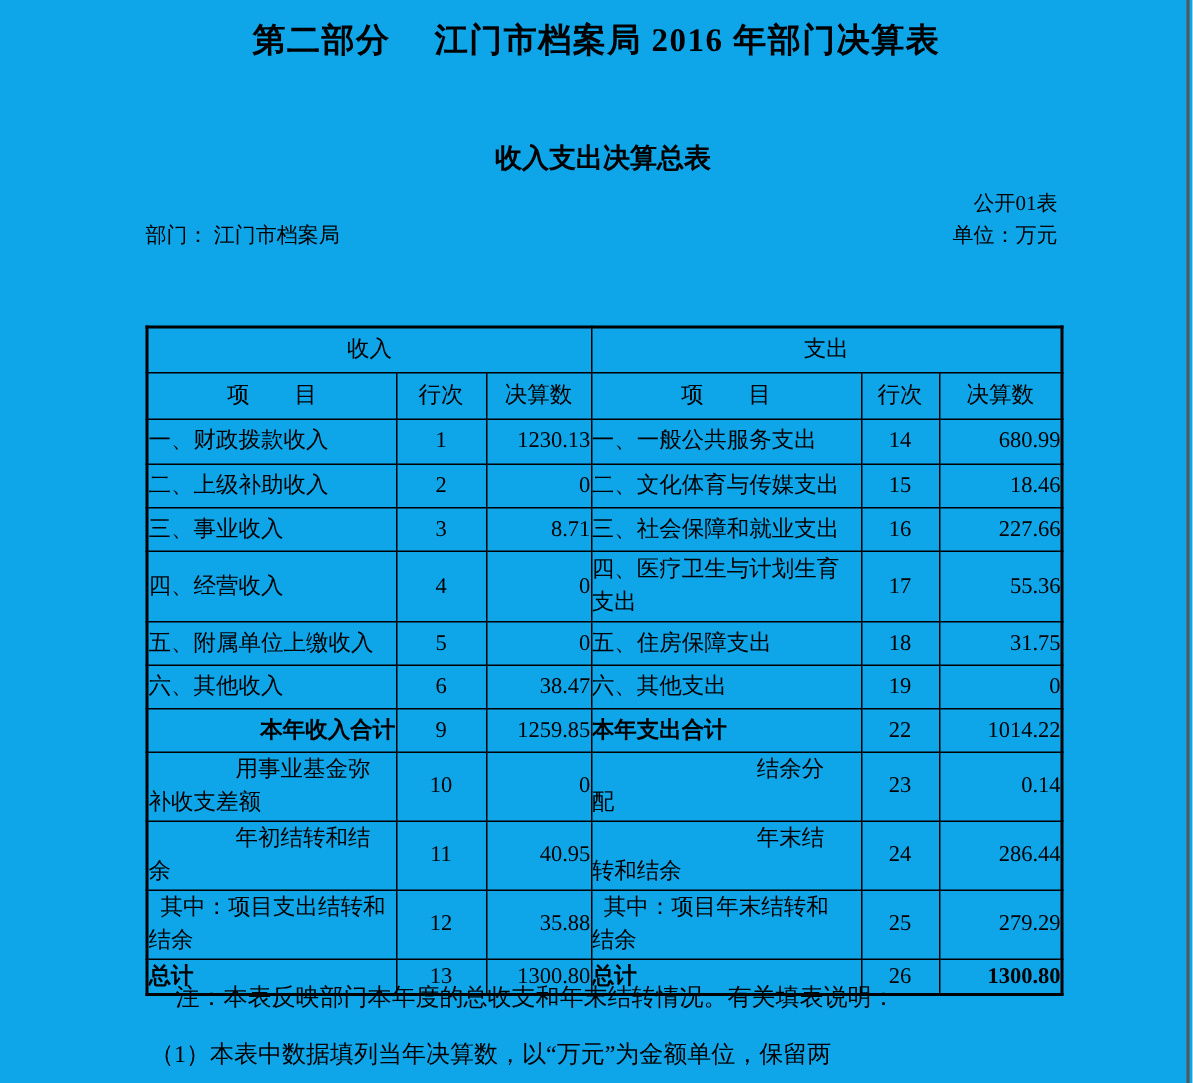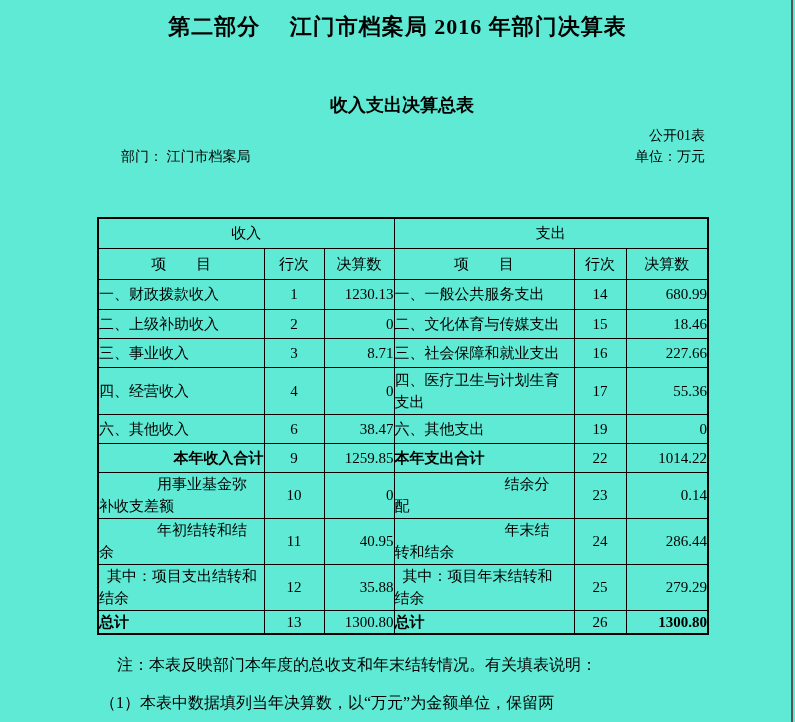--- a/index.html
+++ b/index.html
@@ -1,20 +1,20 @@
 <!DOCTYPE html>
 <html><head>
 <meta charset="utf-8">
 <style>
   html, body { margin: 0; padding: 0; background: #ffffff; }
   .page {
     position: relative;
     width: 795px;
     height: 722px;
-    background: #5eead4;
+    background: #0ea5e9;
     overflow: hidden;
     font-family: "Liberation Serif", "DejaVu Serif", serif;
     color: #000;
   }
   .right-edge {
     position: absolute;
     top: 0; right: 2px;
     width: 2px; height: 722px;
     background: #555;
   }
@@ -43,21 +43,21 @@
     width: 608px;
     text-align: right;
     font-size: 14px;
   }
   .meta-line {
     position: absolute;
     top: 148px; left: 97px;
     width: 608px;
     font-size: 14px;
   }
-  .meta-line .dept-label { margin-left: 24px; }
+  .meta-line .dept-label { margin-left: 0; }
   .meta-line .dept-name { }
   .meta-line .unit { float: right; }
   table.budget-table {
     position: absolute;
     top: 170px; left: 97px;
     width: 610px;
     border-collapse: collapse;
     table-layout: fixed;
     font-size: 15px;
   }
@@ -163,20 +163,28 @@
     <tr style="height:47px">
       <td class="item">四、经营收入</td>
       <td class="ctr">4</td>
       <td class="amt">0</td>
       <td class="item wrap2">四、医疗卫生与计划生育
 支出</td>
       <td class="ctr">17</td>
       <td class="amt">55.36</td>
     </tr>
 
+    <tr style="height:29px">
+      <td class="item">五、附属单位上缴收入</td>
+      <td class="ctr">5</td>
+      <td class="amt">0</td>
+      <td class="item">五、住房保障支出</td>
+      <td class="ctr">18</td>
+      <td class="amt">31.75</td>
+    </tr>
 
     <tr style="height:29px">
       <td class="item">六、其他收入</td>
       <td class="ctr">6</td>
       <td class="amt">38.47</td>
       <td class="item">六、其他支出</td>
       <td class="ctr">19</td>
       <td class="amt">0</td>
     </tr>
 

